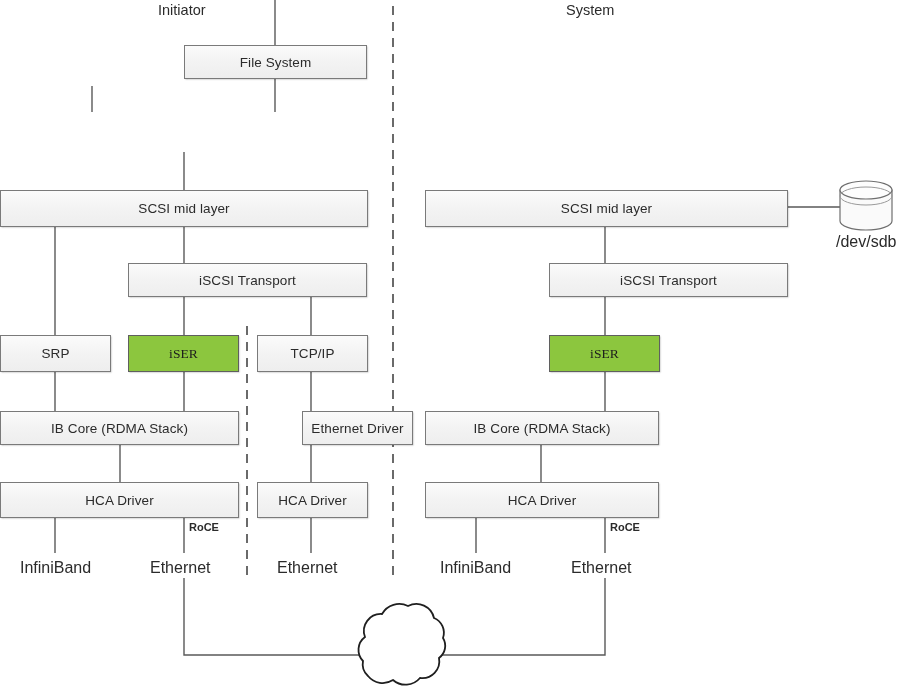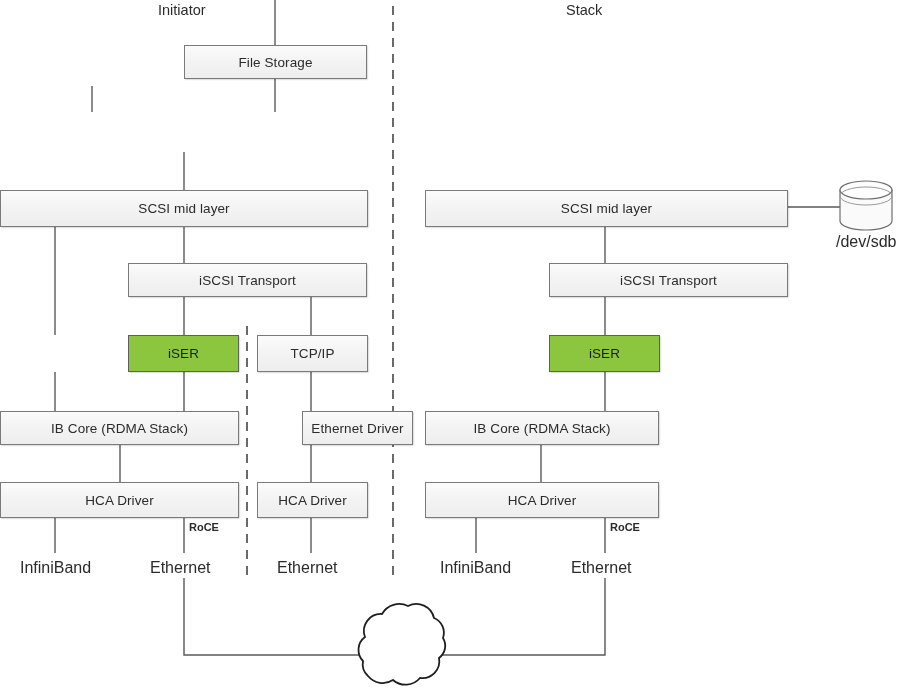--- a/index.html
+++ b/index.html
@@ -34,20 +34,21 @@
     justify-content: center;
     color: #2b2b2b;
     font-size: 13.5px;
     letter-spacing: 0.1px;
     white-space: nowrap;
   }
   .node.green {
     background: #8cc63e;
     border: 1px solid #5f5f5f;
     color: #1c1c1c;
+    font-family: Liberation Serif, serif;
   }
   .plain-label {
     position: absolute;
     color: #2b2b2b;
     font-size: 16px;
     white-space: nowrap;
   }
   .section-title {
     position: absolute;
     color: #2b2b2b;
@@ -138,35 +139,38 @@
              a 16 16 0 0 1 -5 -15 z" fill="#ffffff" stroke="#1f1f1f" stroke-width="1.8"></path>
 
     <g>
       <path d="M 840 190 L 840 221 a 26 9 0 0 0 52 0 L 892 190 Z" fill="#fafafa" stroke="#6f6f6f" stroke-width="1.2"></path>
       <ellipse cx="866" cy="190" rx="26" ry="9" fill="#fdfdfd" stroke="#6f6f6f" stroke-width="1.2"></ellipse>
       <ellipse cx="866" cy="196" rx="26" ry="9" fill="none" stroke="#9a9a9a" stroke-width="1"></ellipse>
     </g>
   </svg>
 
   <div class="section-title" style="left:158px; top:2px;">Initiator</div>
-  <div class="section-title" style="left:566px; top:2px;">Stack</div>
+  <div class="section-title" style="left:566px; top:2px;">System</div>
 
   <div class="node" style="left:184px; top:45px;  width:183px; height:34px;">
-    <span>File Storage</span>
+    <span>File System</span>
   </div>
 
 
   <div class="node" style="left:0px;   top:190px; width:368px; height:37px;">
     <span>SCSI mid layer</span>
   </div>
 
   <div class="node" style="left:128px; top:263px; width:239px; height:34px;">
     <span>iSCSI Transport</span>
   </div>
 
+  <div class="node" style="left:0px;   top:335px; width:111px; height:37px;">
+    <span>SRP</span>
+  </div>
 
   <div class="node green" style="left:128px; top:335px; width:111px; height:37px;">
     <span>iSER</span>
   </div>
 
   <div class="node" style="left:257px; top:335px; width:111px; height:37px;">
     <span>TCP/IP</span>
   </div>
 
   <div class="node" style="left:0px;   top:411px; width:239px; height:34px;">

